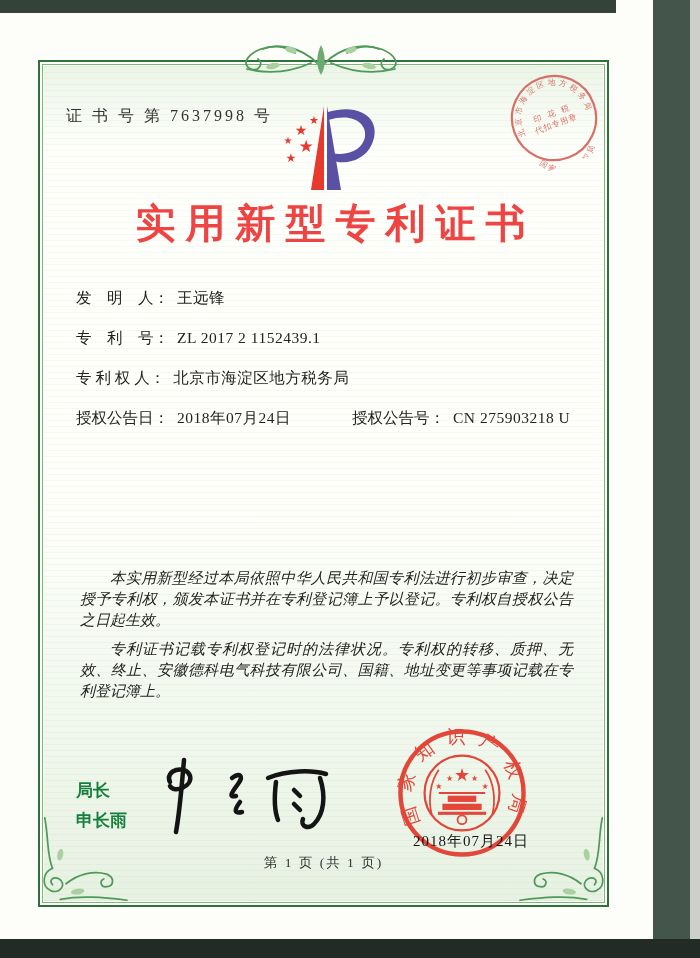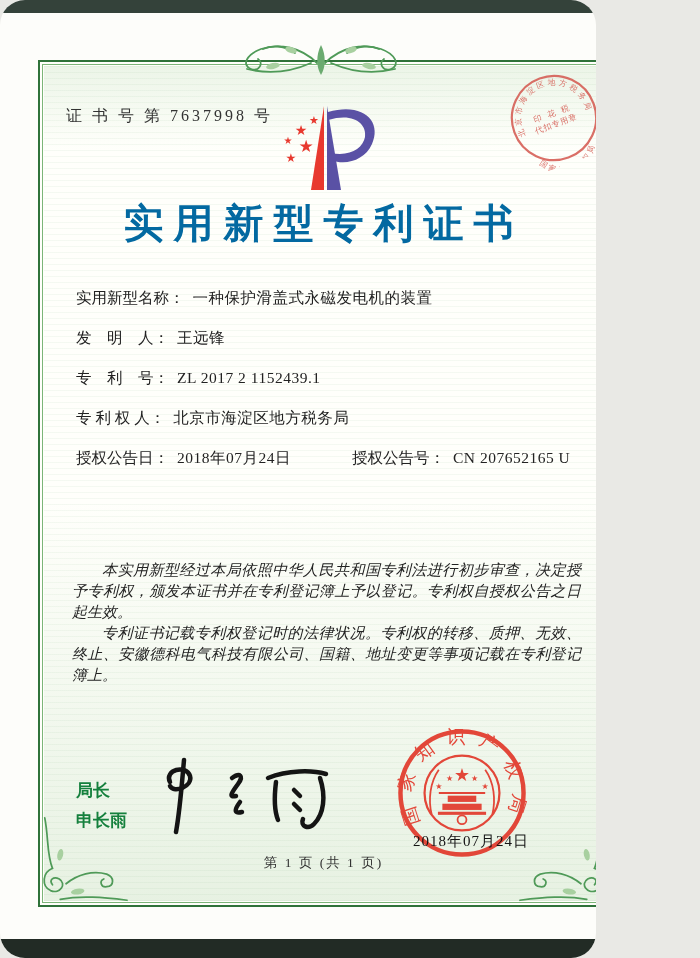--- a/index.html
+++ b/index.html
@@ -1,17 +1,17 @@
 <!DOCTYPE html>
 <html><head>
 <meta charset="utf-8">
 <style>
   html,body{margin:0;padding:0;}
   body{width:700px;height:958px;background:#e9e9e5;font-family:"Liberation Serif","DejaVu Serif",serif;}
-  #photo{position:relative;width:596px;height:958px;background:#fdfdfa;overflow:hidden;border-radius:25px;}
+  #photo{position:relative;width:700px;height:958px;background:#fdfdfa;overflow:hidden;}
 
   
   .strip{position:absolute;}
   .strip-top{left:0;top:0;width:616px;height:13px;background:#34423a;}
   .strip-right{left:653px;top:0;width:47px;height:958px;background:#44564c;}
   .strip-right-edge{left:690px;top:0;width:10px;height:958px;background:#cbd1ca;}
   .strip-bottom{left:0;top:939px;width:700px;height:19px;background:#222b25;}
 
   
   .frame{position:absolute;left:38px;top:60px;width:567px;height:843px;border:2.5px solid #2f7239;background:#fffffb;}
@@ -26,32 +26,32 @@
   .orn path{stroke:#4f9a58;stroke-width:1.8;fill:none;stroke-linecap:round;}
   .orn .leaf{fill:#a8d0a0;stroke:none;}
   .orn .leaf2{fill:#6bab70;stroke:none;}
   .orn-top{position:absolute;left:186px;top:-23px;}
   .orn-bl{position:absolute;left:-3px;bottom:-3px;}
   .orn-br{position:absolute;right:-3px;bottom:-3px;transform:scaleX(-1);}
 
   
   .cert-no{position:absolute;left:26px;top:44px;font-size:16px;letter-spacing:3px;color:#333;}
   .logo{position:absolute;left:228px;top:36px;width:118px;height:102px;}
-  .title{position:absolute;left:0;top:134px;width:100%;text-align:center;
-         font-size:40px;font-weight:bold;letter-spacing:10px;color:#0369a1;}
+  .title{position:absolute;left:12px;top:134px;width:100%;text-align:center;
+         font-size:40px;font-weight:bold;letter-spacing:10px;color:#ef4444;}
 
   .fields{position:absolute;left:36px;top:226px;right:26px;font-size:15.5px;color:#222;}
   .field-row{position:relative;height:23px;margin-bottom:17px;white-space:nowrap;}
   .f-label{color:#222;}
   .f-value{margin-left:8px;letter-spacing:.5px;}
   .grant-col2{position:absolute;left:276px;top:0;}
 
   .paras{position:absolute;left:32px;right:26px;top:498px;font-size:15px;line-height:21px;
          font-style:italic;color:#222;text-align:justify;}
-  .paras p{margin:0;text-indent:2em;}
+  .paras p{margin:8px;text-indent:2em;}
 
   .signer{position:absolute;left:36px;top:714px;font-family:"Liberation Sans","DejaVu Sans",sans-serif;
           font-size:17px;font-weight:600;color:#15803d;line-height:30px;}
   .signature{position:absolute;left:100px;top:694px;}
   .signature path{stroke:#141414;stroke-width:4.5px;fill:none;stroke-linecap:round;stroke-linejoin:round;}
 
   .seal{position:absolute;left:356px;top:665px;opacity:.93;}
   .seal-red{fill:#e23a2c;}
   .seal-date{position:absolute;left:346px;top:770px;width:170px;text-align:center;
              font-size:15px;color:#141414;letter-spacing:1px;}
@@ -116,35 +116,32 @@
       <text x="33" y="37" font-size="14" fill="#e8392f" text-anchor="middle" font-family="DejaVu Sans">★</text>
       <text x="20" y="46" font-size="10" fill="#e8392f" text-anchor="middle" font-family="DejaVu Sans">★</text>
       <text x="38" y="54" font-size="17" fill="#e8392f" text-anchor="middle" font-family="DejaVu Sans">★</text>
       <text x="23" y="64" font-size="12" fill="#e8392f" text-anchor="middle" font-family="DejaVu Sans">★</text>
     </svg>
 
     <div class="title">实用新型专利证书</div>
 
     <div class="fields">
       <div class="field-row">
-        <span class="f-label">实用新型名称：</span><span class="f-value">一种保护滑盖式永磁发电机的装置</span>
-      </div>
-      <div class="field-row">
         <span class="f-label">发　明　人：</span><span class="f-value">王远锋</span>
       </div>
       <div class="field-row">
         <span class="f-label">专　利　号：</span><span class="f-value">ZL 2017 2 1152439.1</span>
       </div>
       <div class="field-row">
         <span class="f-label">专 利 权 人：</span><span class="f-value">北京市海淀区地方税务局</span>
       </div>
       <div class="field-row">
         <span class="f-label">授权公告日：</span><span class="f-value">2018年07月24日</span>
         <span class="grant-col2">
-          <span class="f-label">授权公告号：</span><span class="f-value">CN 207652165 U</span>
+          <span class="f-label">授权公告号：</span><span class="f-value">CN 275903218 U</span>
         </span>
       </div>
     </div>
 
     <div class="paras">
       <p>本实用新型经过本局依照中华人民共和国专利法进行初步审查，决定授予专利权，颁发本证书并在专利登记簿上予以登记。专利权自授权公告之日起生效。</p>
       <p>专利证书记载专利权登记时的法律状况。专利权的转移、质押、无效、终止、安徽德科电气科技有限公司、国籍、地址变更等事项记载在专利登记簿上。</p>
     </div>
 
     <div class="signer">

